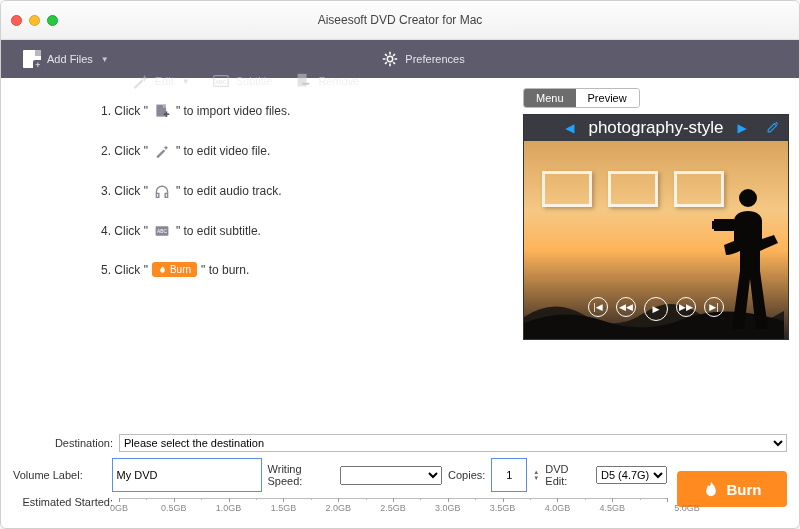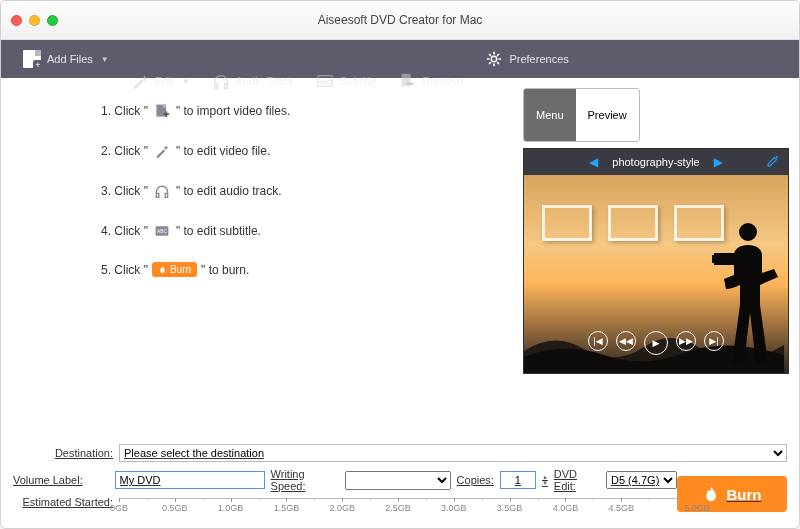--- a/index.html
+++ b/index.html
@@ -23,48 +23,48 @@
   .ico-addfile .plus { position:absolute; right:-2px; bottom:-2px; width:10px; height:10px; background:#5d5b6c; color:#fff; font-size:9px; line-height:10px; text-align:center; border-radius:2px;}
   .content { flex: 1; display: flex; padding: 10px 10px 0 10px; gap: 10px; }
   .left { flex: 1; padding: 14px 0 0 90px; }
   .gs-title { font-size: 18px; font-weight: 700; color: #222; border-bottom: 1px solid #ddd; padding-bottom: 7px; width: 220px; margin-bottom: 18px;}
   .step { font-size: 12px; color: #333; margin-bottom: 22px; display: flex; align-items: center; gap: 4px;}
   .mini { display:inline-flex; align-items:center; justify-content:center; width:20px; height:18px; vertical-align:middle; }
   .mini svg { width:16px; height:16px; }
   .mini-burn { background:#ff8a1f; color:#fff; font-size:10px; padding:2px 6px; border-radius:3px; display:inline-flex; align-items:center; gap:3px; }
   .right { width: 266px; display:flex; flex-direction:column; }
   .tabs { display:flex; font-size:11px; border:1px solid #bbb; border-radius:3px; overflow:hidden; width:fit-content; margin-bottom:6px;}
-  .tab { padding:20px 12px; background:#fff; cursor:pointer; }
+  .tab { padding:3px 12px; background:#fff; cursor:pointer; }
   .tab.active { background:#6c6c6c; color:#fff;}
   .preview { width:100%; height: 226px; background:#2c2c33; display:flex; flex-direction:column; border:1px solid #333;}
   .pv-head { height:26px; background:#3a3a42; display:flex; align-items:center; justify-content:center; gap:14px; position:relative;}
-  .pv-head .nm { color:#fff; font-size:11px; }
+  .pv-head .nm { color:#fff; font-size:17px; }
   .pv-head .arrow { color:#1ea4ff; font-size:12px; cursor:pointer;}
   .pv-head .edit { position:absolute; right:8px; color:#1ea4ff; font-size:12px; cursor:pointer;}
   .pv-body { flex:1; position:relative; background: linear-gradient(to bottom, #d9a45e 0%, #f5c883 35%, #ffb45a 55%, #2b2320 100%); overflow:hidden;}
   .silhouette { position:absolute; right:4px; bottom:0; width:72px; height:150px; }
   .frames { position:absolute; top:30px; left:18px; display:flex; gap:16px;}
   .frame { width:50px; height:36px; border:3px solid rgba(255,255,255,0.8); box-shadow: 2px 2px 4px rgba(0,0,0,0.25);}
   .pv-ctrl { position:absolute; bottom:18px; left:50%; transform:translateX(-50%); display:flex; gap:8px;}
   .pv-ctrl .c { width:20px; height:20px; border:1.5px solid #fff; border-radius:50%; display:flex; align-items:center; justify-content:center; color:#fff; font-size:9px;}
   .pv-ctrl .c.big { width:24px; height:24px;}
   .wave { position:absolute; left:0; right:0; bottom:0; height:52px;}
   .no-menu { display:flex; align-items:center; gap:6px; margin-top:10px; font-size:12px; color:#333;}
-  .bottom { border-top: none; padding: 4px 12px 8px 12px; font-size:11px; color:#333;text-decoration:underline;}
+  .bottom { border-top: none; padding: 4px 12px 8px 12px; font-size:11px; color:#333;}
   .row { display:flex; align-items:center; gap:6px; margin-bottom:6px;}
   .row label { text-align:right; display:inline-block;}
   .lbl-dest { width:100px;}
   select.full { flex:1; height:18px; font-size:11px; background:#fff; border:1px solid #bbb;}
-  input.txt { height:18px; font-size:11px; border:1px solid #5b8def; padding:0 4px;}
+  input.txt { height:18px; font-size:11px; border:1px solid #5b8def; padding:16px 4px;}
   .vol { width:150px;}
   .ws { width:110px;}
   .cps { width:36px; text-align:center;}
   select.dvd { width:74px; height:18px; font-size:11px;}
   .burn-btn { width:110px; height:36px; background:#ff8a1f; border:none; border-radius:4px; color:#fff; font-size:15px; font-weight:600; display:flex; align-items:center; justify-content:center; gap:8px; cursor:pointer;}
-  .row2 { display:flex; align-items:center; }
+  .row2 { display:flex; align-items:center; gap:10px;}
   .settings { flex:1; display:flex; flex-direction:column; gap:4px;}
   .ruler { position:relative; height:22px; border-top:1px solid #bbb; margin-top:2px;}
   .ruler .seg { position:absolute; top:-1px; width:1px; height:4px; background:#999;}
   .ruler .halfseg { position:absolute; top:-1px; width:1px; height:2px; background:#bbb;}
   .ruler .lab { position:absolute; top:4px; font-size:9px; color:#888; transform:translateX(-50%);}
   .cap-row { display:flex; align-items:flex-start; gap:6px;}
   .cap-lbl { width:100px; text-align:right; font-size:11px; padding-top:0;}
   .cap-ruler { flex:1;}
   .chk { width:12px; height:12px; border:1px solid #999; background:#fff;}
   .gear { width:18px; height:18px; }
@@ -95,26 +95,20 @@
       </span>
       <span>Add Files</span>
       <span class="caret">▼</span>
     </div>
     <div class="tbtn dim">
       <svg viewBox="0 0 20 20">
           <path d="M3 17l9-9 2 2-9 9zM14 6l1-3 1 3 3 1-3 1-1 3-1-3-3-1z" fill="#ccc"></path>
         </svg>
       <span>Edit</span>
       <span class="caret">▼</span>
-    </div>
-    <div class="tbtn dim">
-      <svg viewBox="0 0 20 20">
-          <path d="M3 13v-2a7 7 0 0114 0v2M3 13h3v5H3zM14 13h3v5h-3z" fill="none" stroke="#ccc" stroke-width="1.6"></path>
-        </svg>
-      <span>Audio Track</span>
     </div>
     <div class="tbtn dim">
       <svg viewBox="0 0 20 20">
           <rect x="2" y="4" width="16" height="12" rx="1" fill="none" stroke="#ccc" stroke-width="1.4"></rect>
           <text x="10" y="13" font-size="6" fill="#ccc" text-anchor="middle">ABC</text>
         </svg>
       <span>Subtitle</span>
     </div>
     <div class="tbtn dim">
       <svg viewBox="0 0 20 20">

